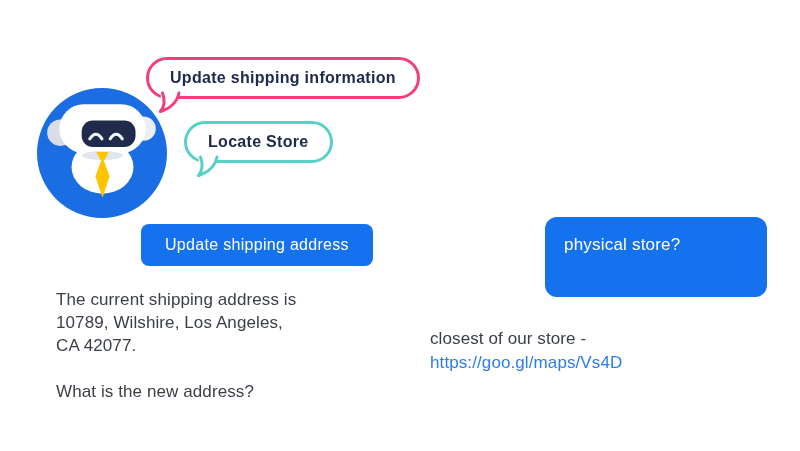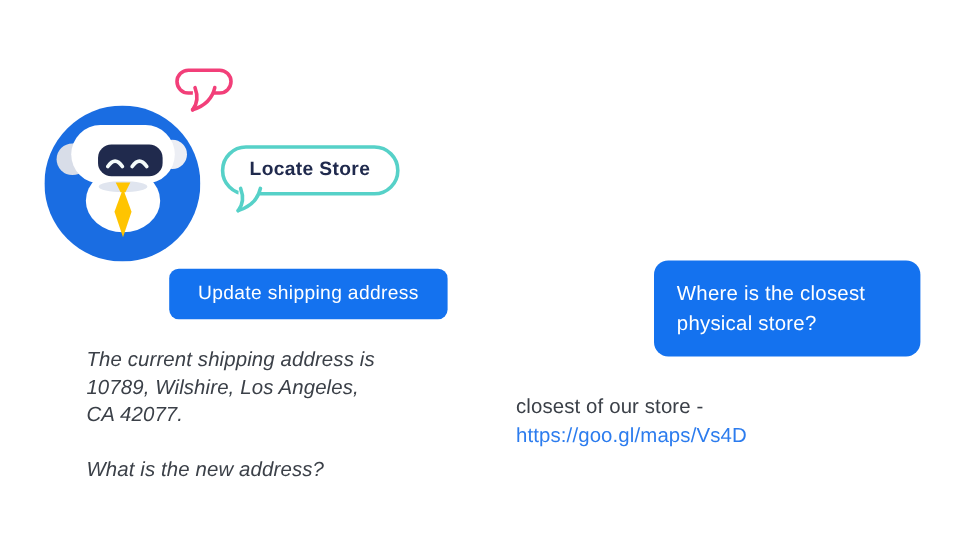--- a/index.html
+++ b/index.html
@@ -107,21 +107,21 @@
 
   
   .bot-text {
     position: absolute;
     color: var(--body-text, #3B4048);
     font-size: 17px;
     letter-spacing: 0.1px;
     line-height: 23px;
   }
   .bot-text .line { display: block; }
-  .bot-text-left { left: 72px; top: 288px; font-style: italic; }
+  .bot-text-left { left: 56px; top: 288px; }
   .bot-text-left .question { margin-top: 23px; }
   .bot-text-right { left: 430px; top: 327px; line-height: 24px; }
 
   .store-link {
     color: var(--link-blue, #2C7CEE);
     cursor: pointer;
   }
 </style>
 </head>
 <body>
@@ -138,20 +138,21 @@
       <ellipse class="av-neck" cx="64.5" cy="66.5" rx="20" ry="4.5"></ellipse>
       <rect class="av-face" x="44" y="32" width="53" height="26" rx="11"></rect>
       <path class="av-eye" d="M52 50 Q58 41 64 50"></path>
       <path class="av-eye" d="M72 50 Q78 41 84 50"></path>
       <polygon class="av-tie" points="58.5,63 70.5,63 66.5,71 62.5,71"></polygon>
       <path class="av-tie" d="M64.5 68 L57.5 87 L64.5 108 L71.5 87 Z"></path>
     </svg>
   </div>
 
   <div class="chip pink">
+    <span>Update shipping information</span>
     <span class="tail">
       <svg viewBox="0 0 26 22">
         <path class="t-fill" d="M2 0 L21 0 C 19 10, 11 17, 1 20 Z"></path>
         <path class="t-stroke" d="M3.5 1 C 6.5 9, 5.5 14.5, 1.5 19.5"></path>
         <path class="t-stroke" d="M1.5 19.5 C 11 16.5, 18 10, 20 1"></path>
       </svg>
     </span>
   </div>
 
   <div class="chip teal">
@@ -168,21 +169,20 @@
   <button class="primary-button">Update shipping address</button>
 
   <div class="bot-text bot-text-left">
     <span class="line">The current shipping address is</span>
     <span class="line">10789, Wilshire, Los Angeles,</span>
     <span class="line">CA 42077.</span>
     <span class="line question">What is the new address?</span>
   </div>
 
   <div class="user-bubble">
-    <span class="line">Where is the closest</span>
     <span class="line">physical store?</span>
   </div>
 
   <div class="bot-text bot-text-right">
     <span class="line">closest of our store -</span>
     <a class="line store-link">https://goo.gl/maps/Vs4D</a>
   </div>
 
 </div>
 

